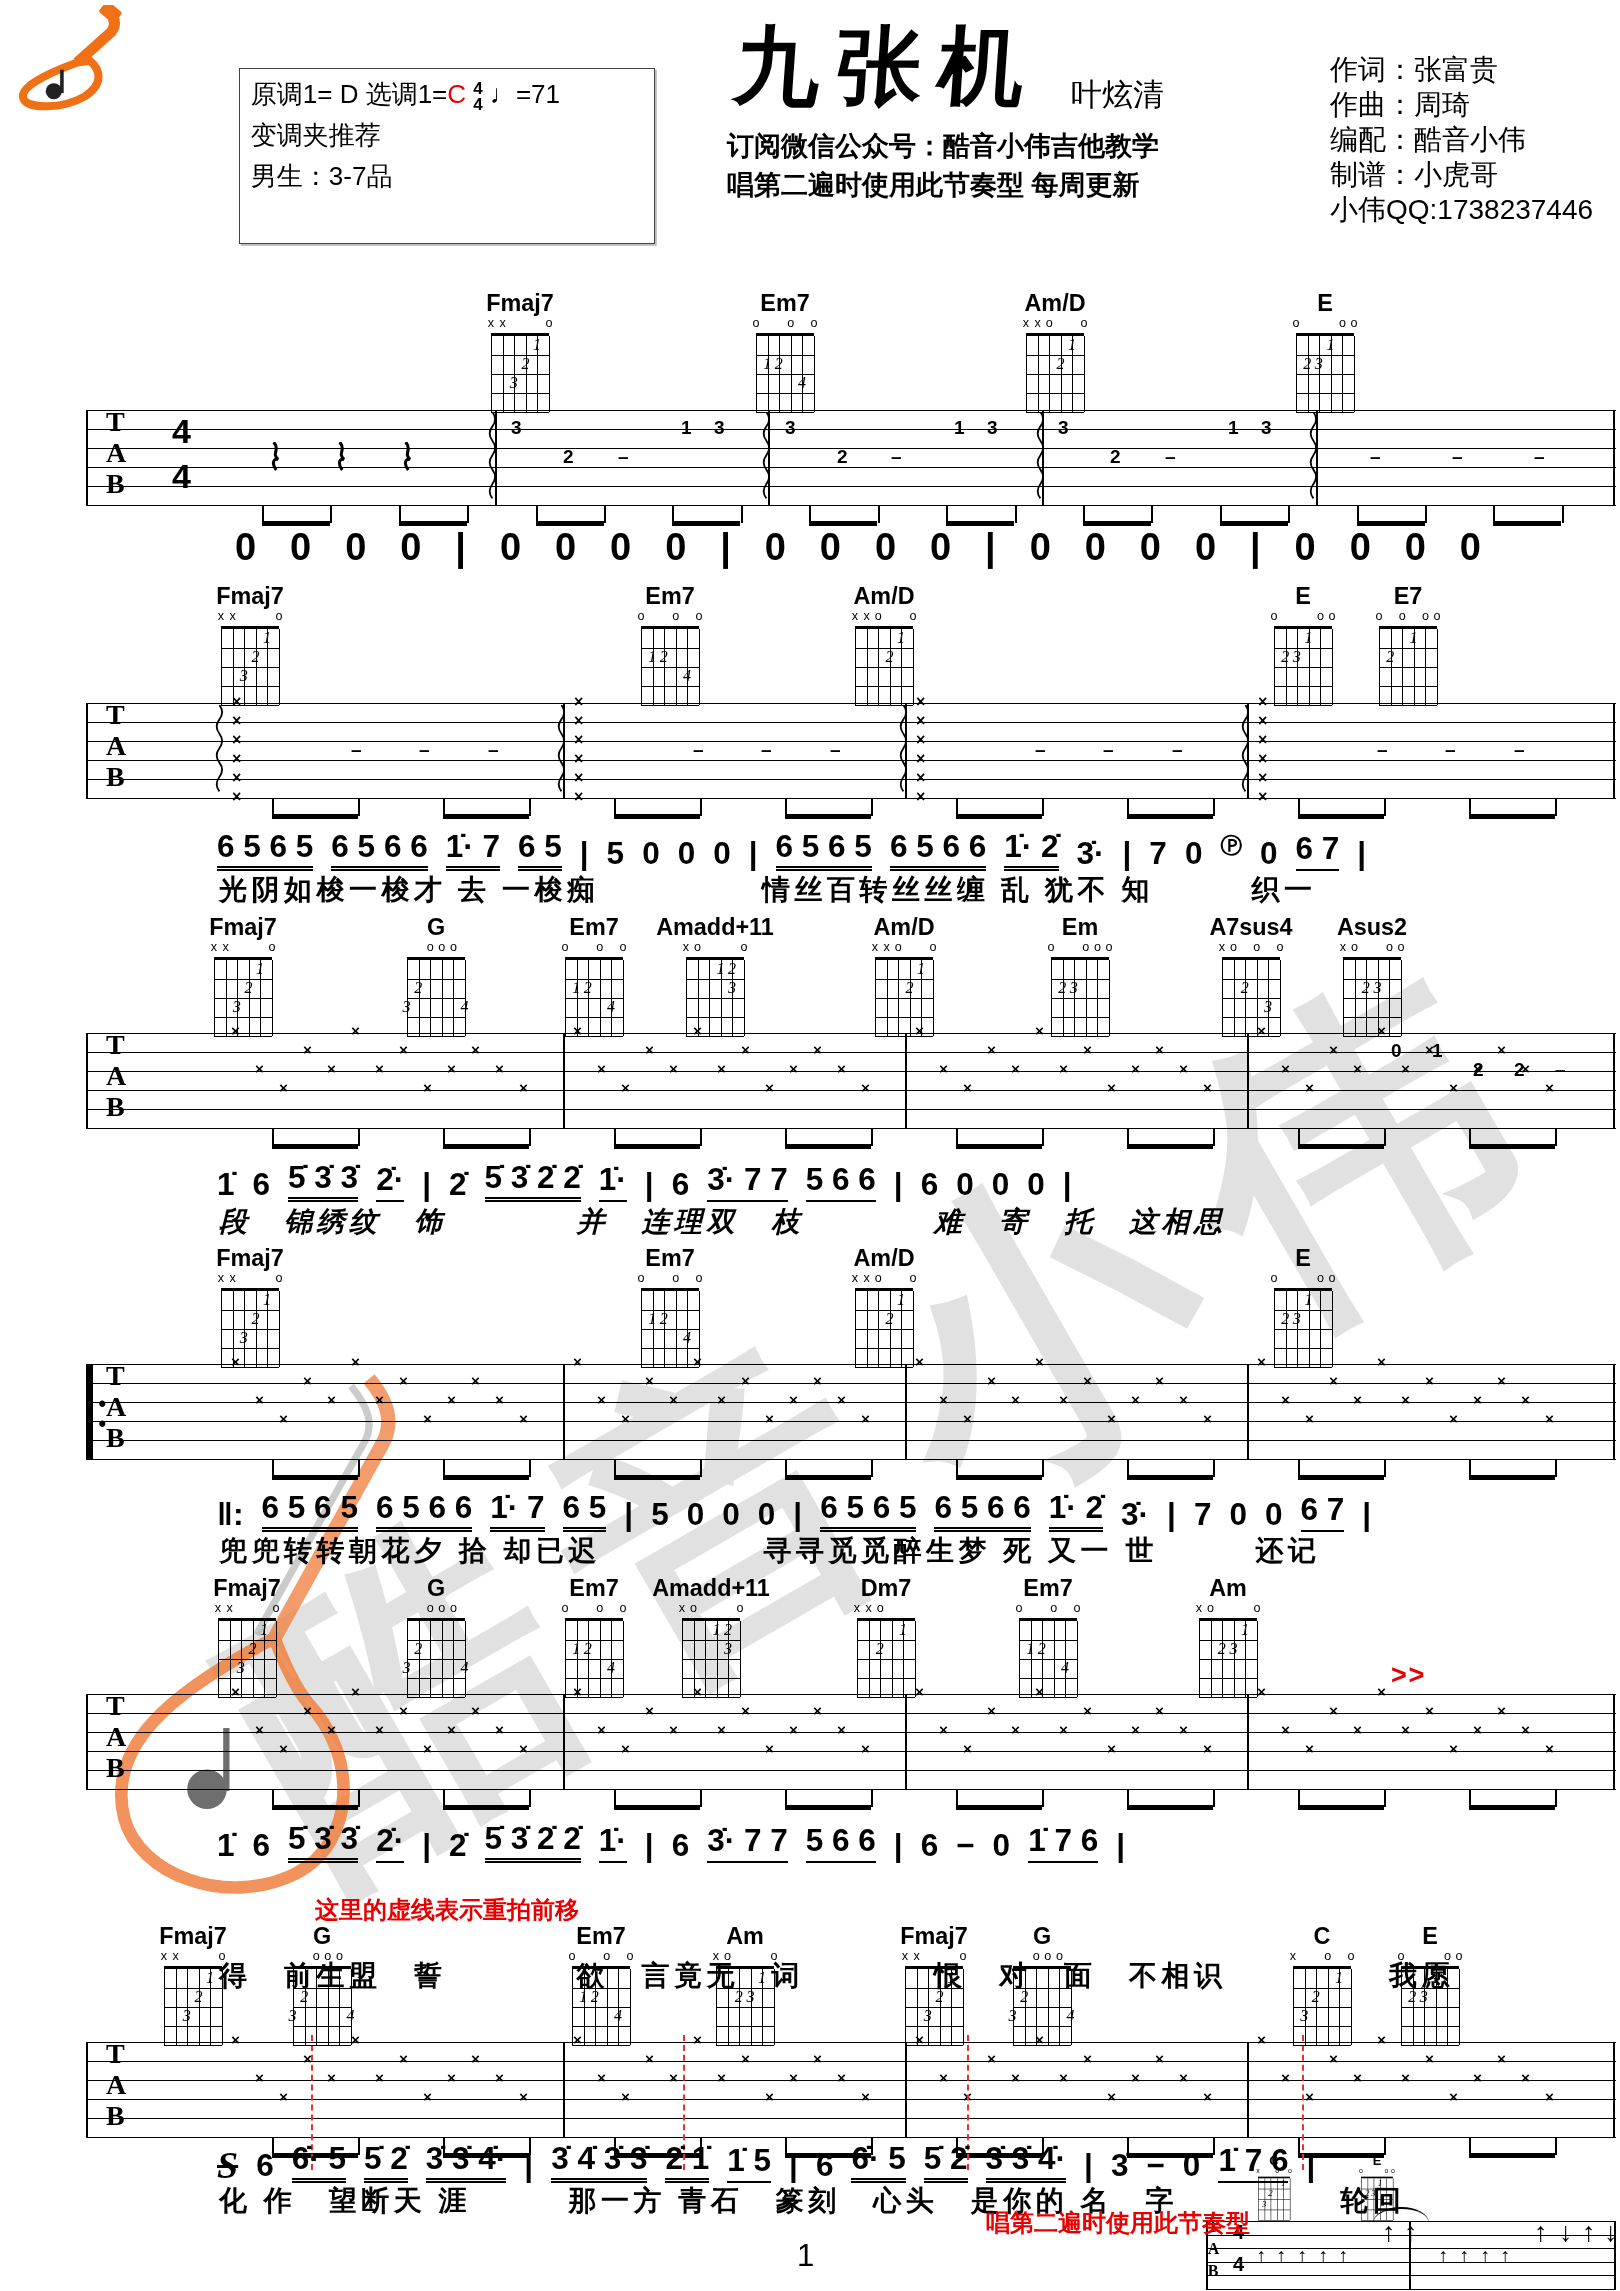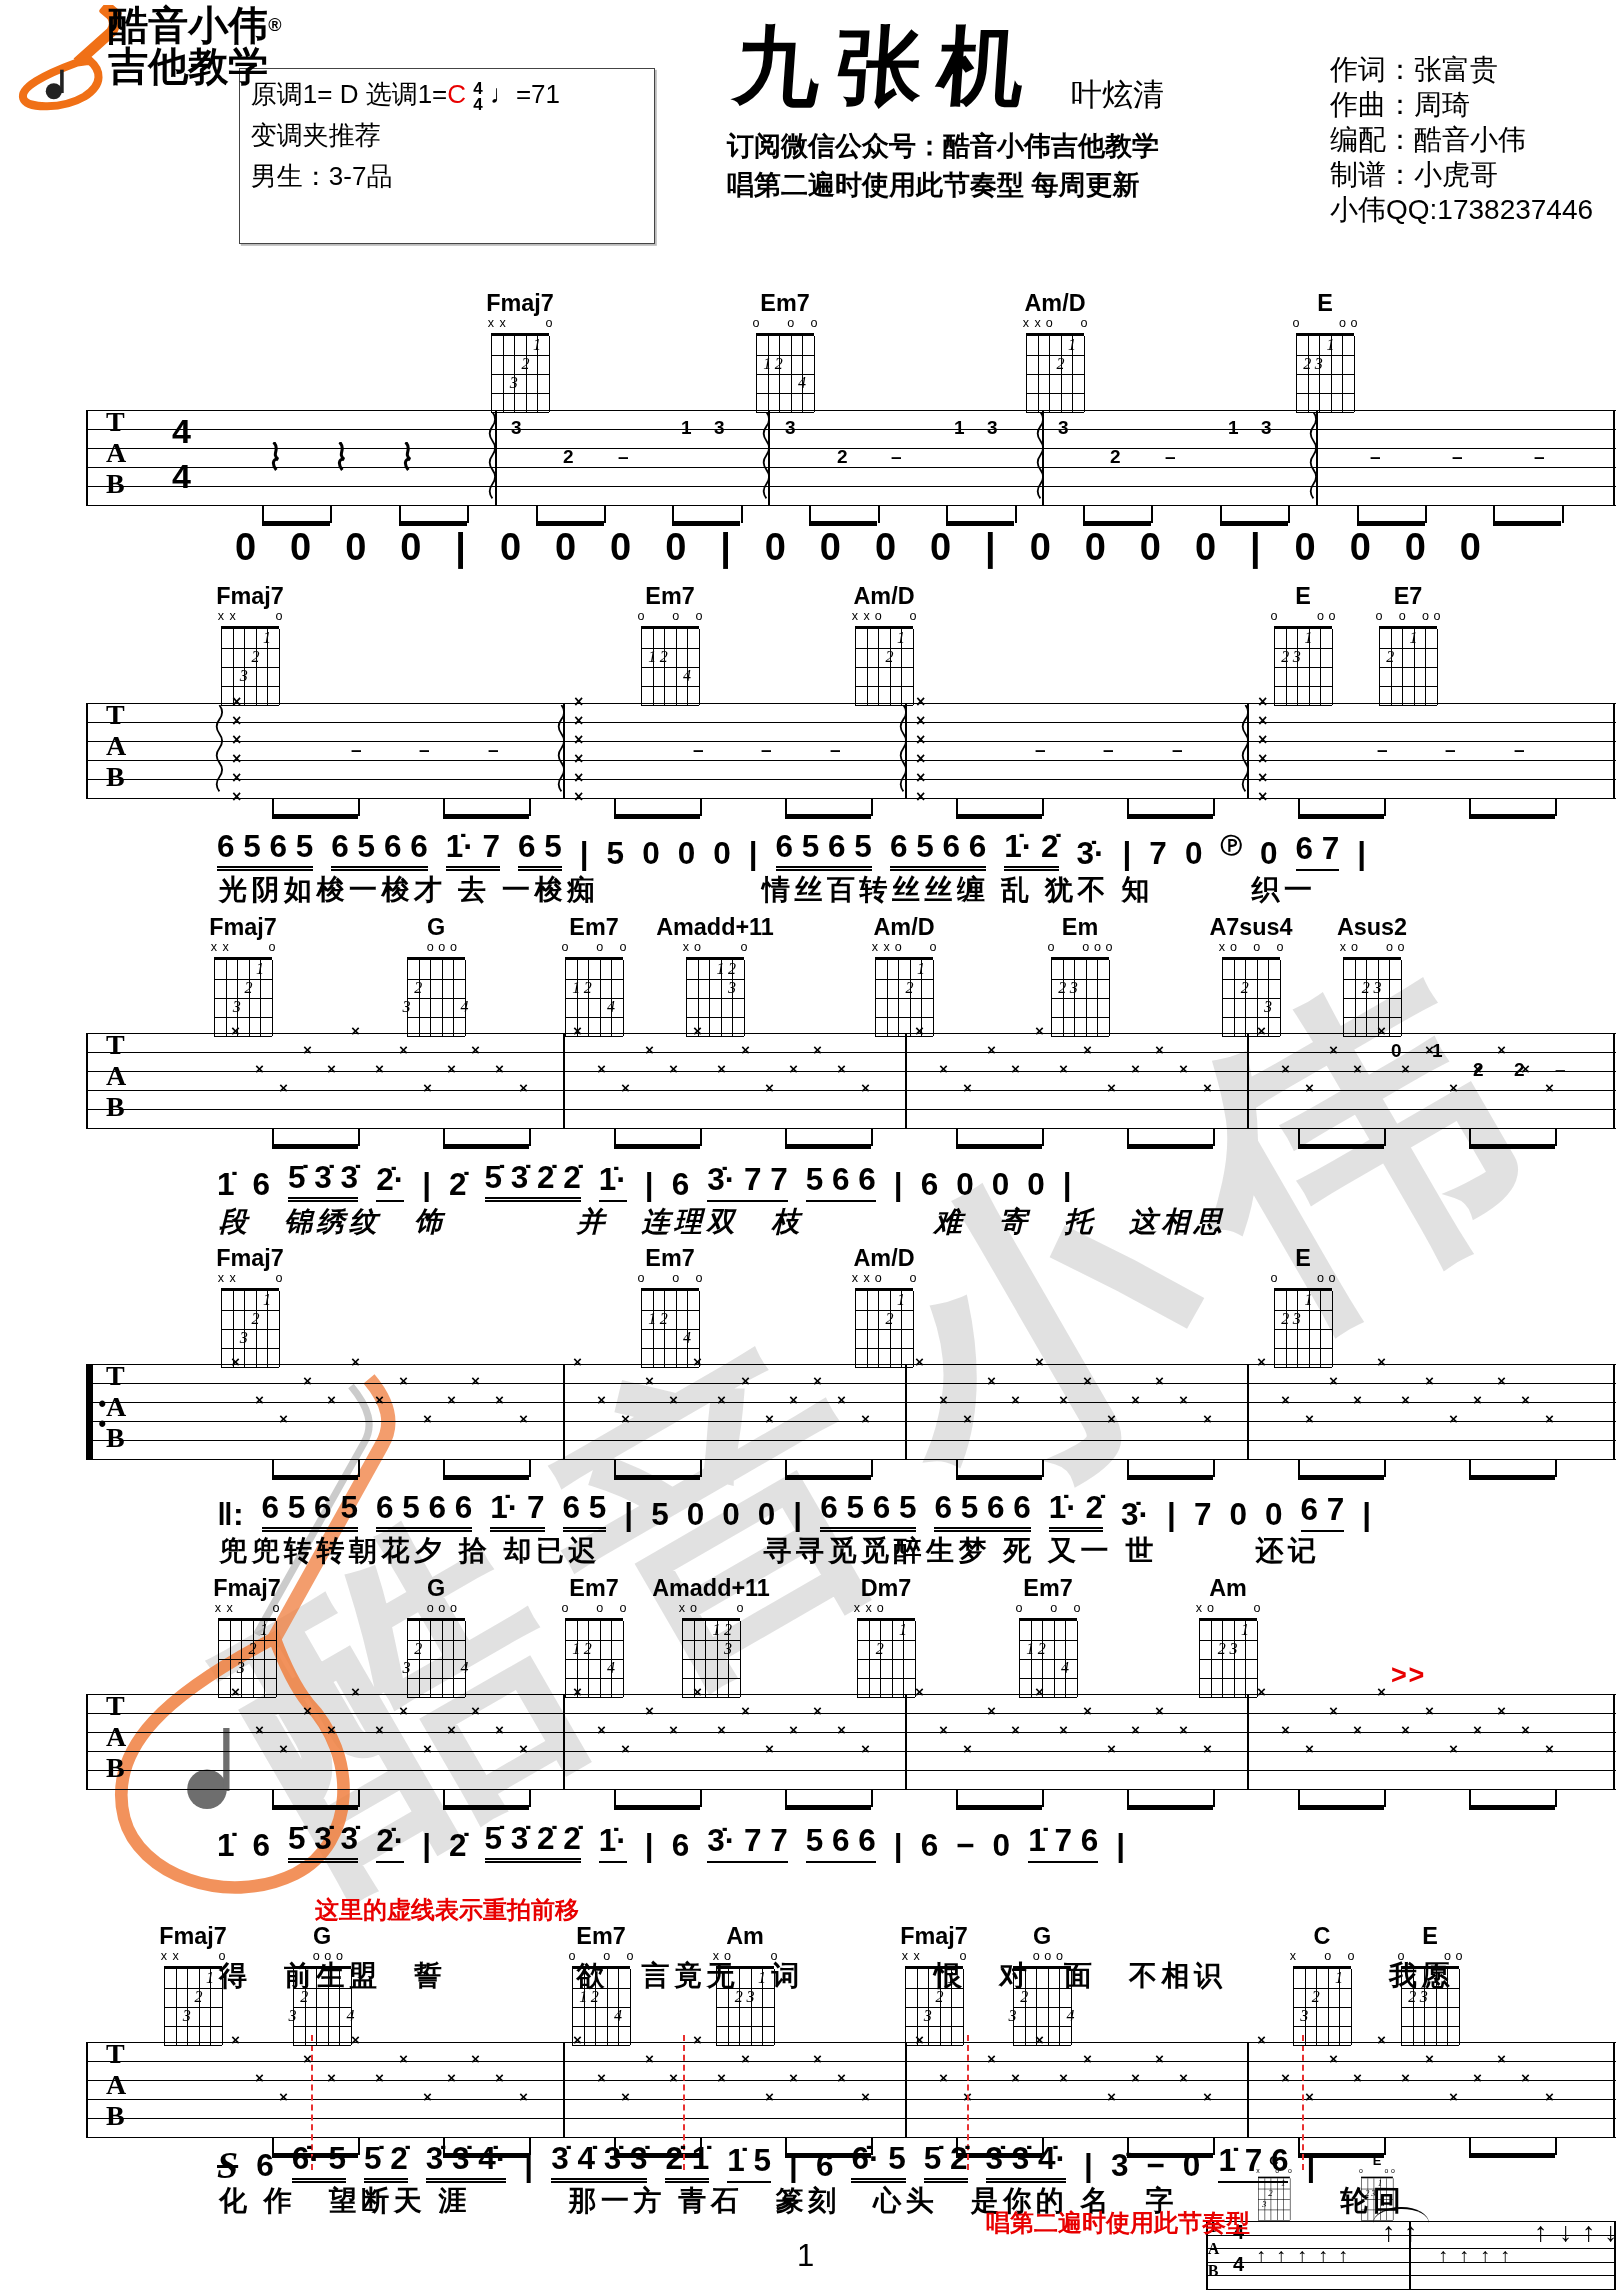--- a/index.html
+++ b/index.html
@@ -80,24 +80,20 @@
   </svg>
 
   <div class="logo">
     <svg width="117" height="106" viewBox="0 0 130 118">
       <path d="M112,6 C120,14 122,22 116,30 L78,64" stroke="#f07016" stroke-width="12" fill="none"></path>
       <rect x="104" y="0" width="22" height="16" rx="3" transform="rotate(40 115 8)" fill="#f07016"></rect>
       <path d="M78,64 C40,78 14,92 18,104 C22,116 62,116 86,102 C108,88 104,72 92,62 Z" stroke="#f07016" stroke-width="9" fill="#fff"></path>
       <circle cx="52" cy="96" r="9" fill="#222"></circle>
       <rect x="59" y="72" width="4" height="26" fill="#222"></rect>
     </svg>
-    <div class="logo-text">
-      <div><span>酷音小伟</span><span class="reg">®</span></div>
-      <div>吉他教学</div>
-    </div>
   </div>
 
   <div class="infobox">
     <div class="row">
       <span>原调1= D 选调1=</span><span class="red">C</span><span class="frac">
           <span>4</span>
           <span>4</span>
         </span><span>♩=71</span>
     </div>
     <div class="row">变调夹推荐</div>

